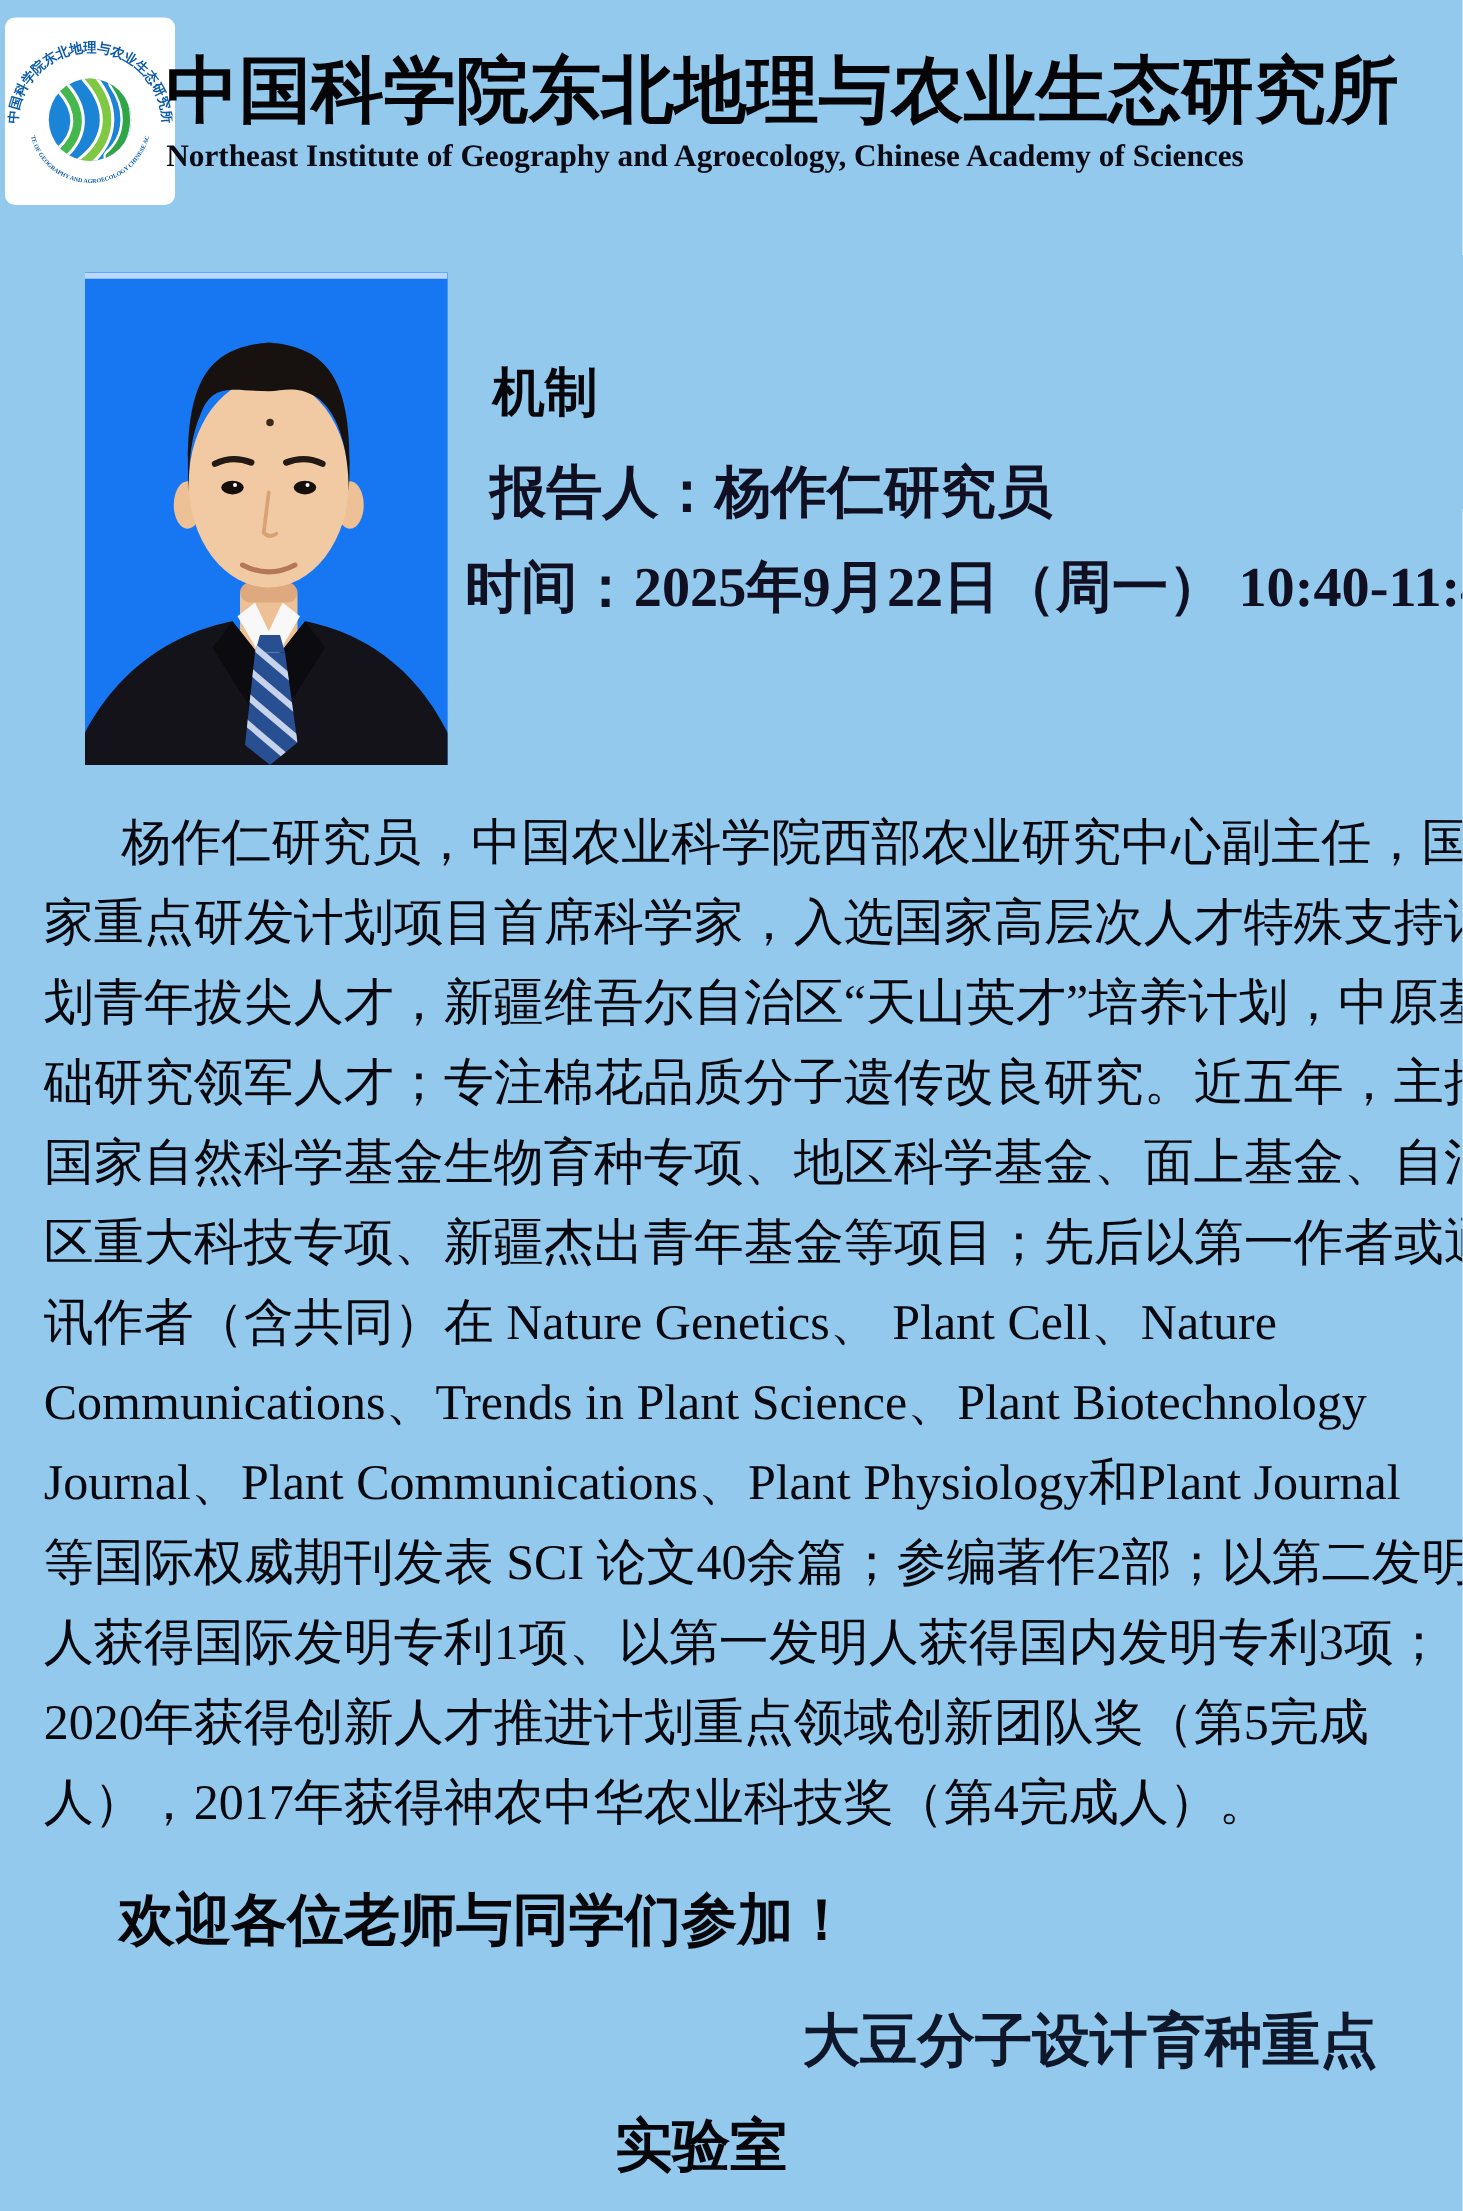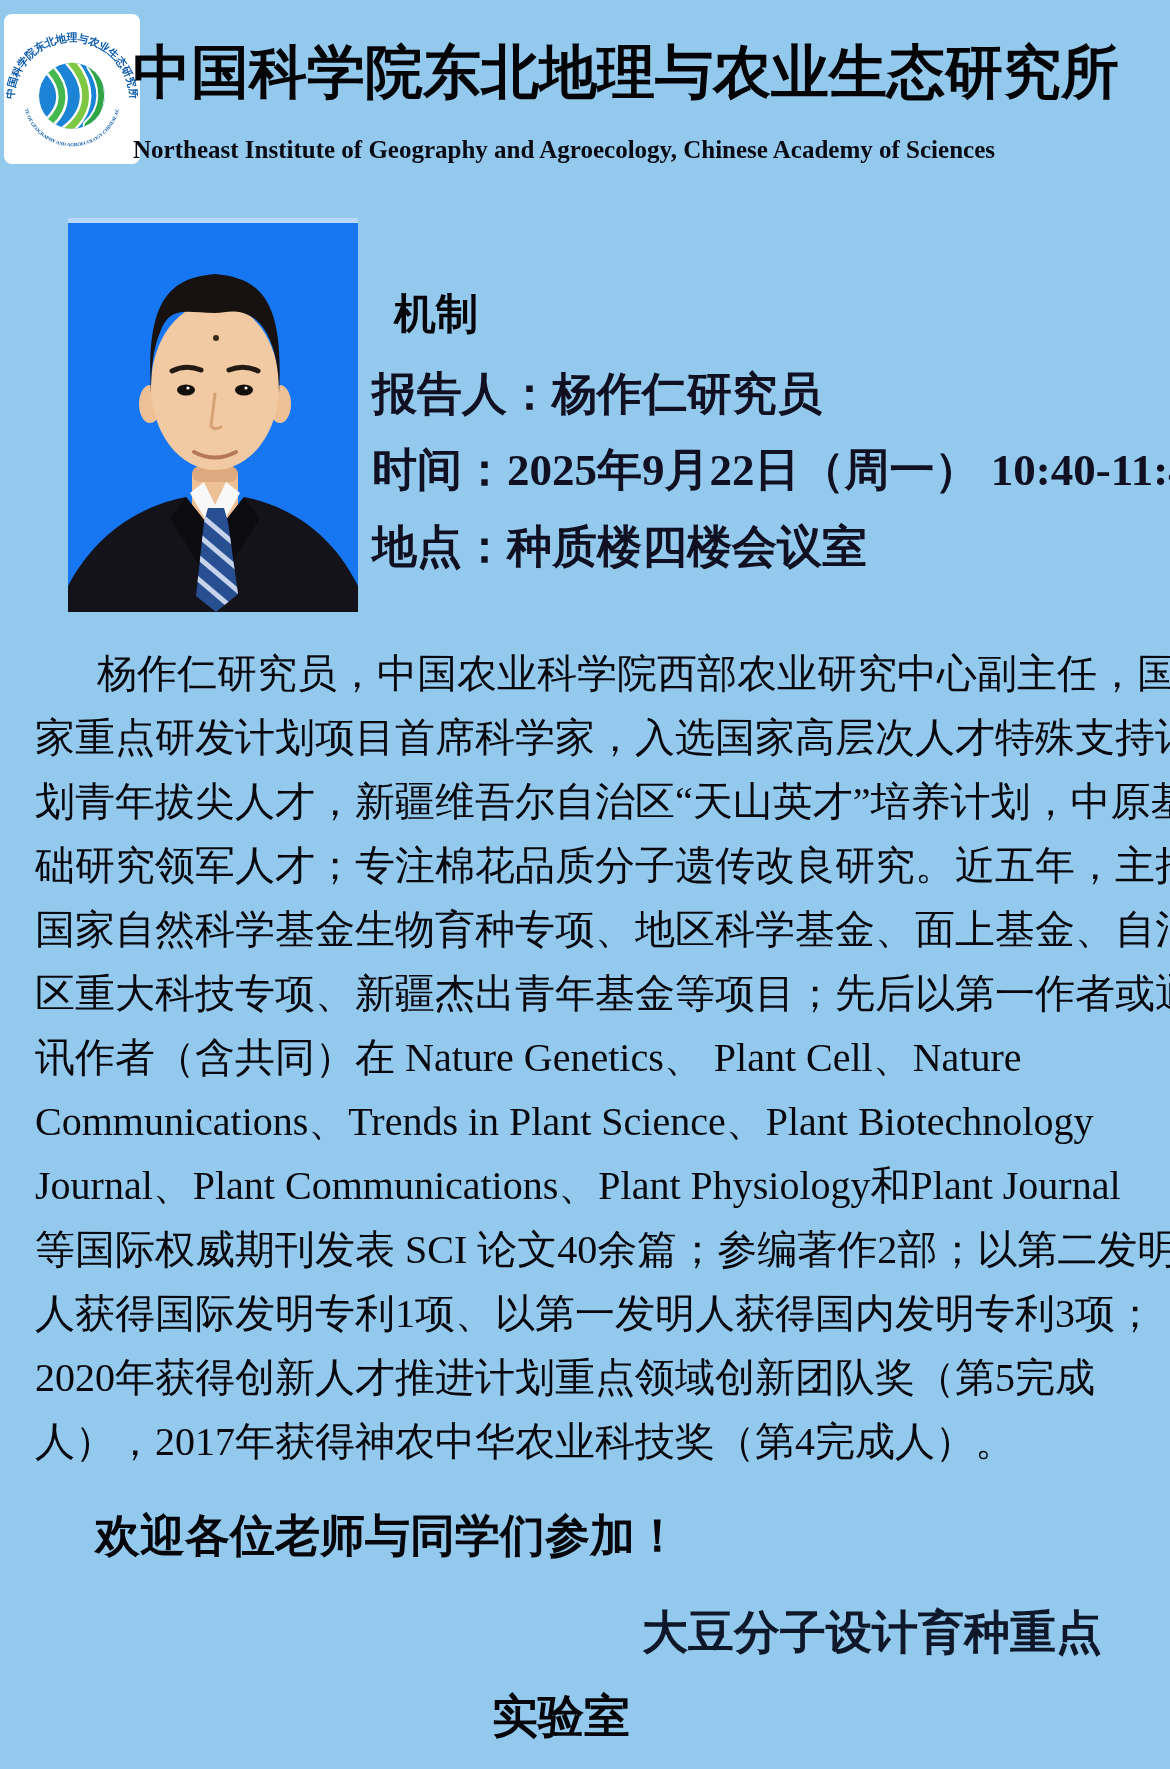--- a/index.html
+++ b/index.html
@@ -18,42 +18,42 @@
     display:flex;align-items:center;justify-content:center;
   }
   .header-cn{
     position:absolute;left:133px;top:34px;width:1030px;
     font-size:58px;font-weight:900;letter-spacing:0px;
     white-space:nowrap;color:#050507;
   }
   .header-en{
     position:absolute;left:133px;top:112px;width:1030px;
     font-family:"Liberation Serif",serif;
-    font-size:25px;font-weight:700;white-space:nowrap;color:#0a0a14;margin-top:24px;
+    font-size:25px;font-weight:700;white-space:nowrap;color:#0a0a14;
   }
   
   .photo{
     position:absolute;left:68px;top:218px;width:290px;height:394px;
     background:#1777f3;
   }
   
   .sem-title-1{
     position:absolute;left:372px;top:210px;
     font-size:54px;font-weight:900;white-space:nowrap;color:#07070b;
   }
   .sem-title-2{
     position:absolute;left:394px;top:286px;
     font-size:42px;font-weight:900;white-space:nowrap;color:#07070b;
   }
   .sem-line{
     position:absolute;left:372px;
     font-family:"Liberation Serif",serif;
     font-size:45px;font-weight:900;white-space:nowrap;color:#101022;
   }
-  .sem-speaker{top:364px;}
+  .sem-speaker{top:364px;margin-left:20px;}
   .sem-time{top:440px;}
   .sem-location{top:517px;}
   
   .bio{
     position:absolute;left:35px;top:642px;width:1105px;
     font-family:"Liberation Serif",serif;
     font-size:40px;font-weight:400;color:#08080e;
   }
   .bio-line{height:64px;line-height:64px;white-space:nowrap;}
   .bio-line.indent{text-indent:62px;}
@@ -157,21 +157,20 @@
         <line x1="110" y1="322" x2="190" y2="390"></line>
         <line x1="110" y1="344" x2="190" y2="412"></line>
         <line x1="110" y1="278" x2="190" y2="346"></line>
       </g>
     </svg>
   </div>
 
   <div class="sem-title-2">机制</div>
   <div class="sem-line sem-speaker">报告人：杨作仁研究员</div>
   <div class="sem-line sem-time">时间：2025年9月22日（周一）  10:40-11:40</div>
-  <div class="sem-line sem-location">地点：种质楼四楼会议室</div>
 
   <div class="bio">
     <div class="bio-line indent">杨作仁研究员，中国农业科学院西部农业研究中心副主任，国</div>
     <div class="bio-line">家重点研发计划项目首席科学家，入选国家高层次人才特殊支持计</div>
     <div class="bio-line">划青年拔尖人才，新疆维吾尔自治区“天山英才”培养计划，中原基</div>
     <div class="bio-line">础研究领军人才；专注棉花品质分子遗传改良研究。近五年，主持</div>
     <div class="bio-line">国家自然科学基金生物育种专项、地区科学基金、面上基金、自治</div>
     <div class="bio-line">区重大科技专项、新疆杰出青年基金等项目；先后以第一作者或通</div>
     <div class="bio-line">讯作者（含共同）在 Nature Genetics、 Plant Cell、Nature</div>
     <div class="bio-line">Communications、Trends in Plant Science、Plant  Biotechnology</div>

